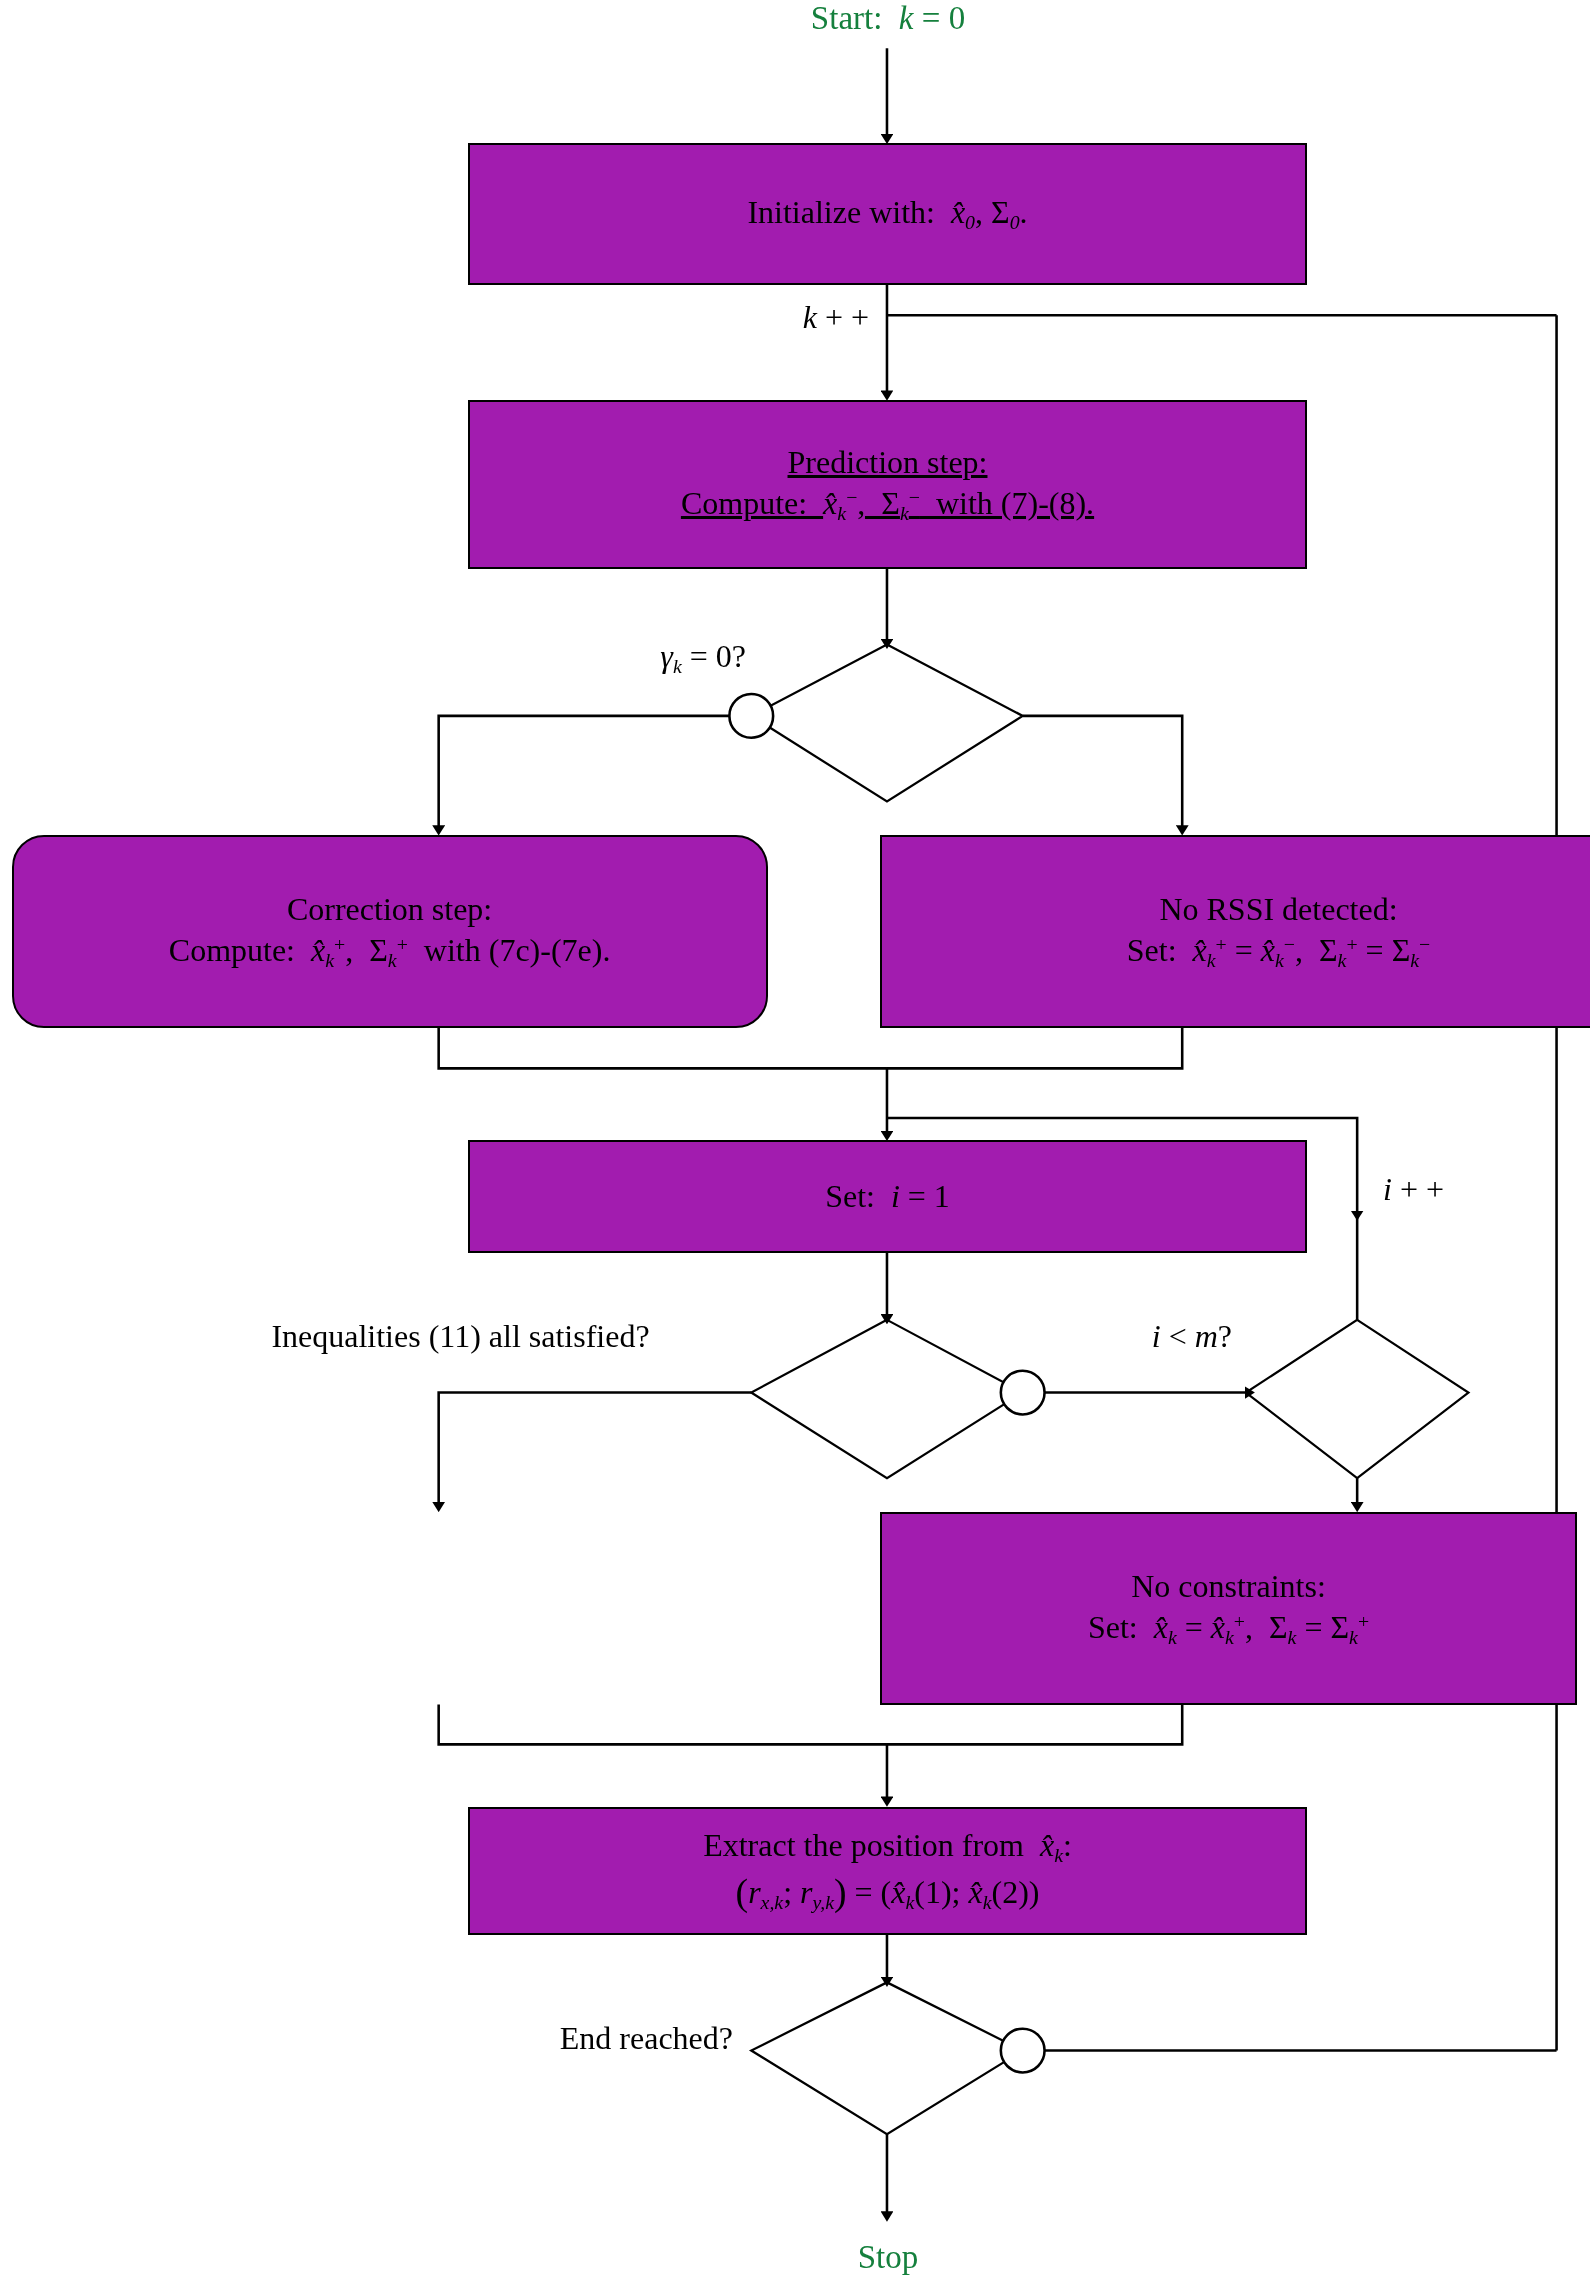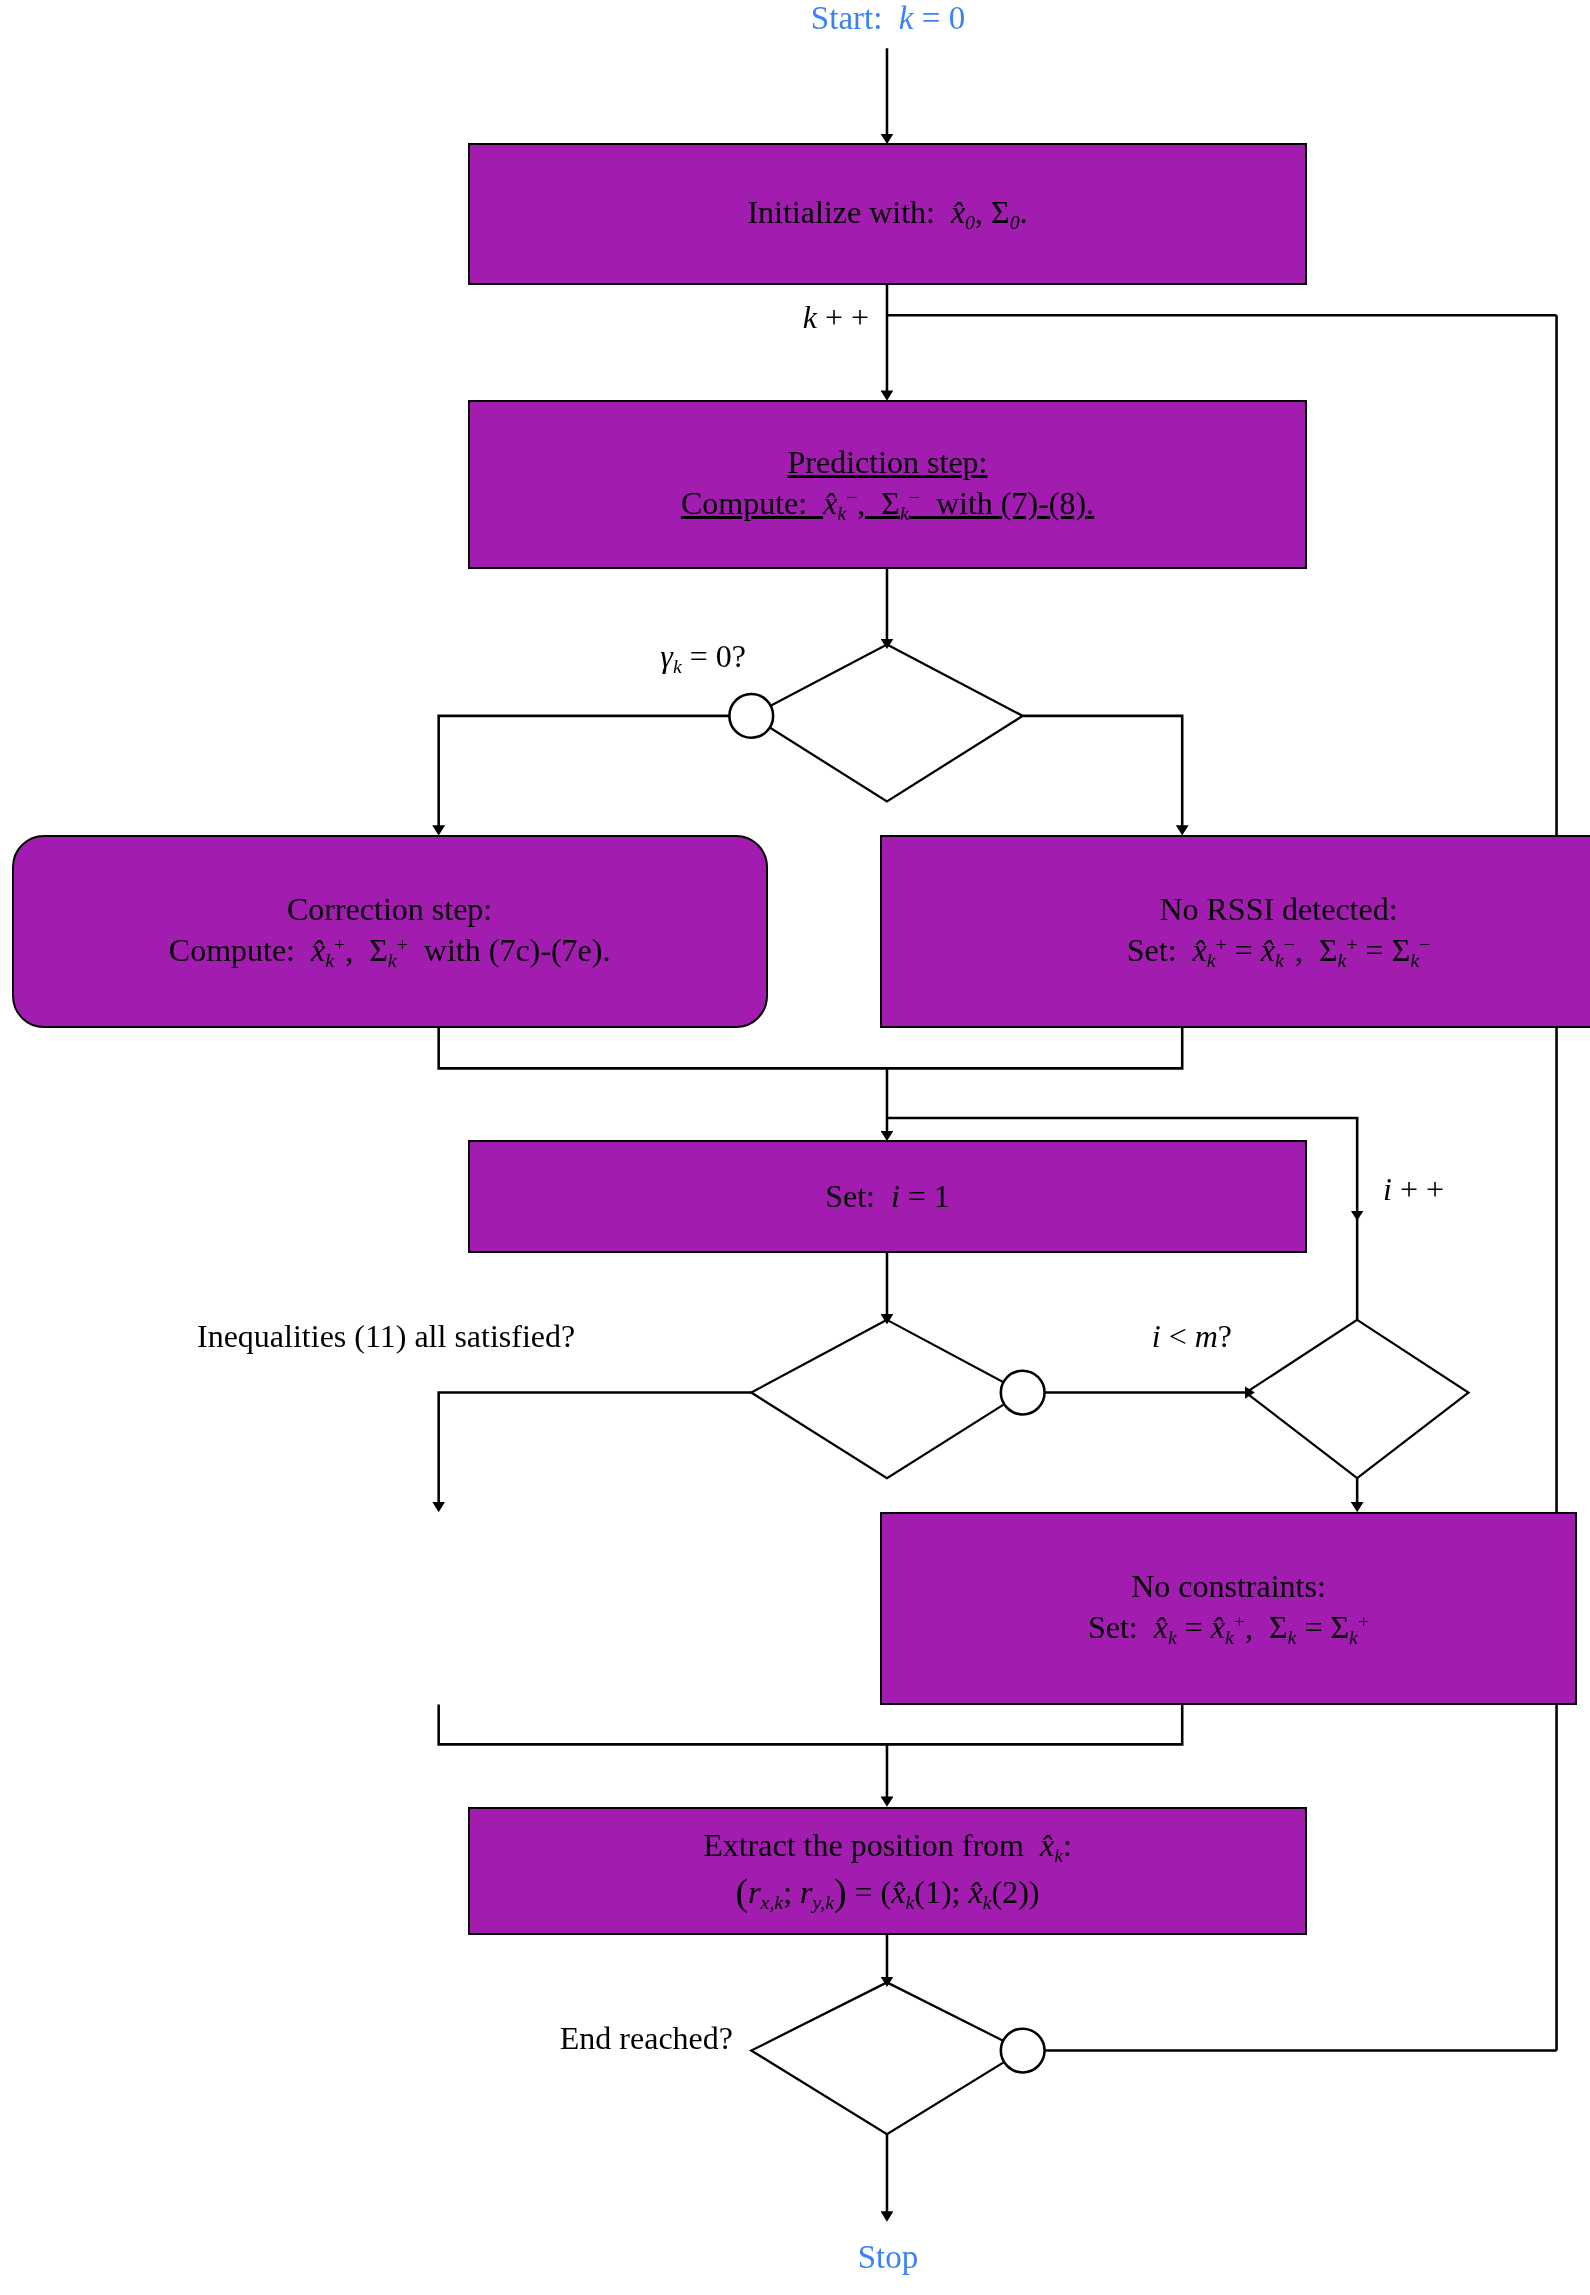--- a/index.html
+++ b/index.html
@@ -62,21 +62,21 @@
     vertical-align: 0.48em;
     font-style: normal;
   }
   .hat {
     position: relative;
     display: inline-block;
   }
   .terminal {
     position: absolute;
     font-size: 33px;
-    color: #3b82f6;
+    color: #15803d;
     white-space: nowrap;
   }
 </style>
 </head>
 <body>
 
 <div id="stage">
 
   <svg id="wires" viewBox="0 0 2472 3568" xmlns="http://www.w3.org/2000/svg">
     <defs>
@@ -207,21 +207,21 @@
     <div class="txt">
       <span style="font-size:1.18em;vertical-align:-0.06em;">(</span><i>r</i><sub>x,k</sub>;&nbsp;<i>r</i><sub>y,k</sub><span style="font-size:1.18em;vertical-align:-0.06em;">)</span>
       = (<span class="hat"><i>x̂</i><sub>k</sub></span>(1);&nbsp;<span class="hat"><i>x̂</i><sub>k</sub></span>(2))
     </div>
   </div>
 
   <div class="lbl" style="left:553px; top:638px; width:193px; text-align:right;">
     <i>γ</i><sub>k</sub> = 0?
   </div>
 
-  <div class="lbl" style="left:197px; top:1318px; width:547px; text-align:left;">
+  <div class="lbl" style="left:187px; top:1318px; width:547px; text-align:center;">
     Inequalities (11) all satisfied?
   </div>
 
   <div class="lbl" style="left:1094px; top:1318px; width:138px; text-align:right;">
     <i>i</i> &lt; <i>m</i>?
   </div>
 
   <div class="lbl" style="left:450px; top:2020px; width:283px; text-align:right;">
     End reached?
   </div>

